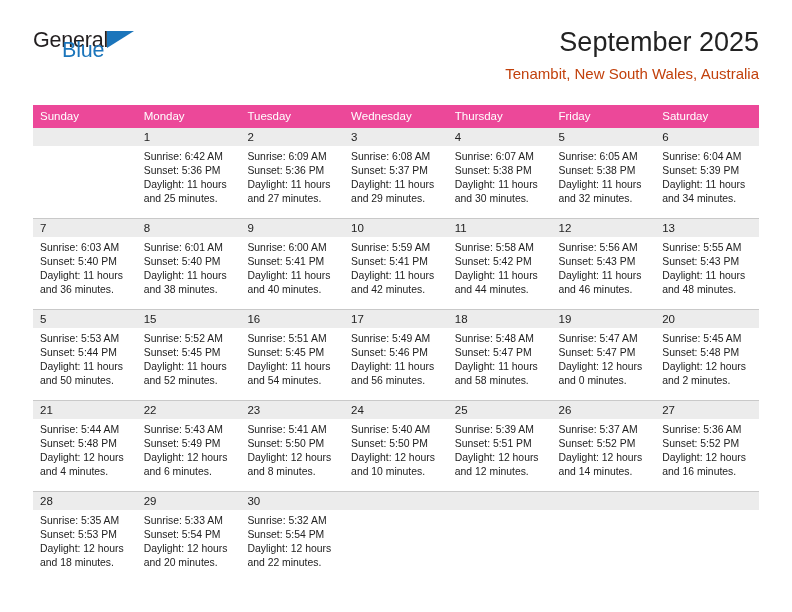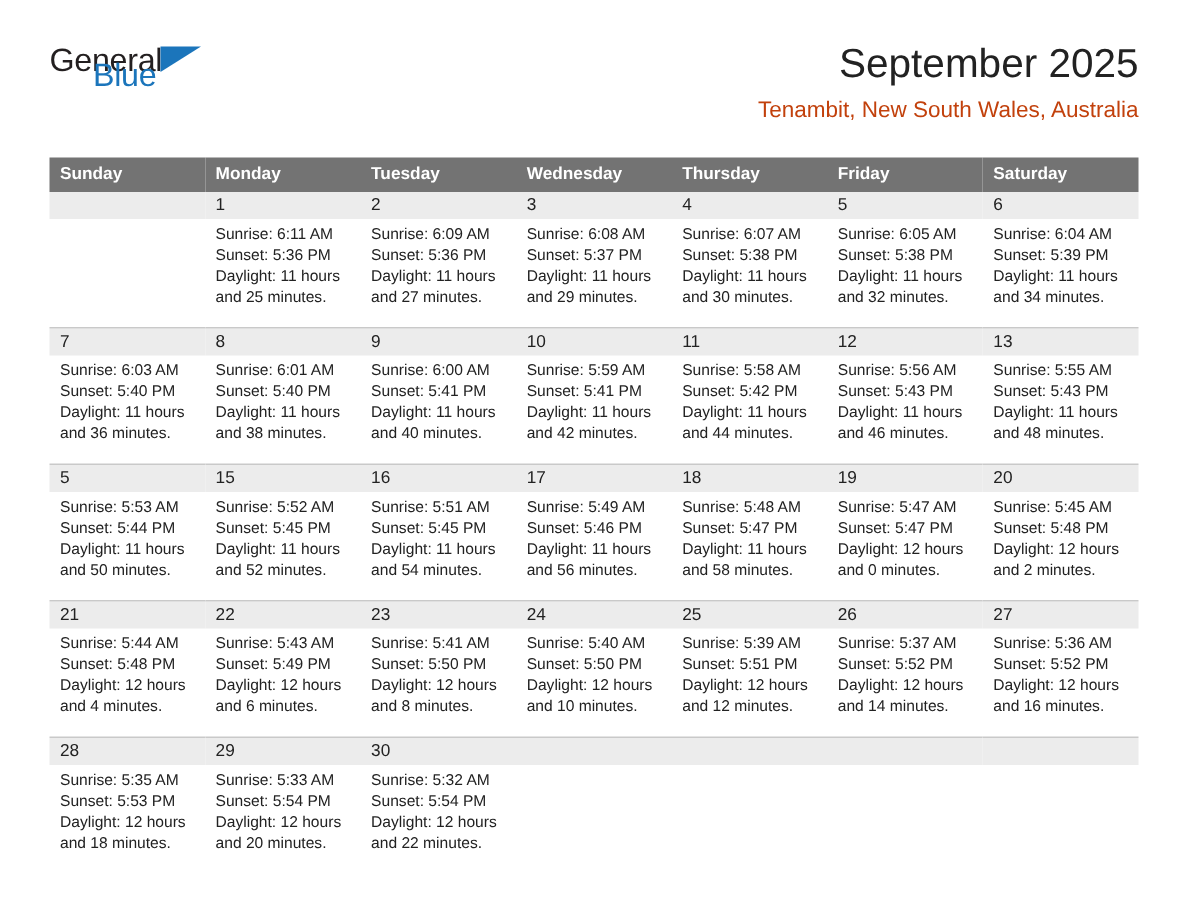--- a/index.html
+++ b/index.html
@@ -86,24 +86,24 @@
   }
 
   
   .calendar {
     width: 726px;
     border-collapse: collapse;
     table-layout: fixed;
     margin-top: 33px;
   }
   .calendar th {
-    background: #737373;
+    background: #ec4899;
     color: #ffffff;
     font-size: 11.5px;
-    font-weight: bold;
+    font-weight: normal;
     text-align: left;
     padding: 5px 0 6px 7px;
     height: 11px;
     border: none;
   }
   .calendar td {
     vertical-align: top;
     border: none;
     padding: 0;
     width: 103.7px;
@@ -182,21 +182,21 @@
         <tr>
           <td class="empty">
             <div class="cell-inner">
               <span class="daynum"></span>
             </div>
           </td>
           <td>
             <div class="cell-inner">
               <span class="daynum">1</span>
               <div class="details">
-                <div>Sunrise: 6:11 AM</div>
+                <div>Sunrise: 6:42 AM</div>
                 <div>Sunset: 5:36 PM</div>
                 <div>Daylight: 11 hours</div>
                 <div>and 25 minutes.</div>
               </div>
             </div>
           </td>
           <td>
             <div class="cell-inner">
               <span class="daynum">2</span>
               <div class="details">

